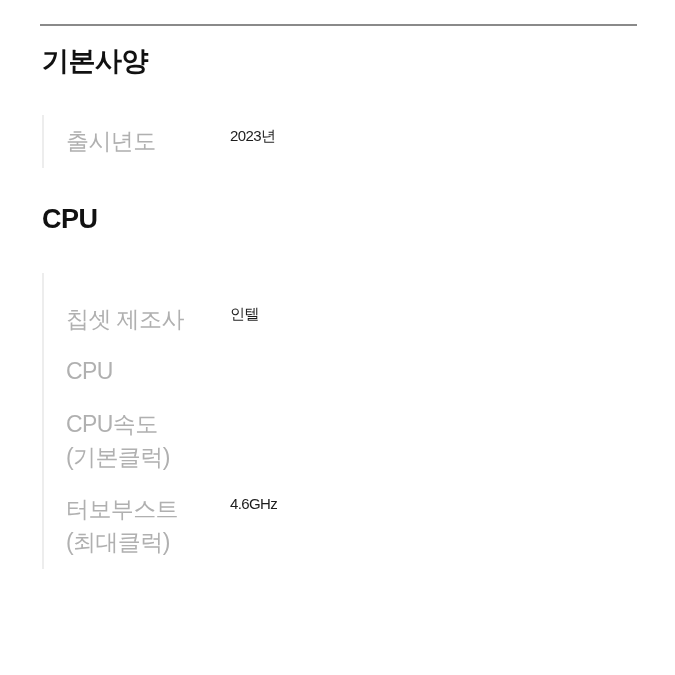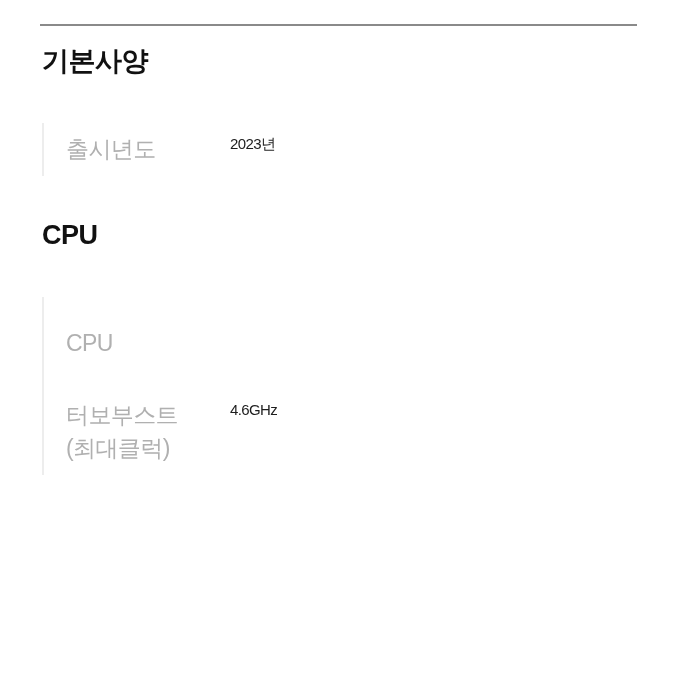--- a/index.html
+++ b/index.html
@@ -52,21 +52,21 @@
     letter-spacing: -0.5px;
     line-height: 1.0;
   }
 
   .section-gap-basic { height: 32px; }
   .section-gap-cpu   { height: 32px; }
 
   
   .spec-list {
     position: relative;
-    margin: 16px;
+    margin: 8px;
     padding: 0;
     border-left: 2px solid #ededed;
     margin-left: 42px;
   }
 
   .spec-row {
     display: flex;
     align-items: flex-start;
     padding: 10px 0 10px 0;
   }
@@ -123,26 +123,31 @@
     <div class="section">
       <h2 class="section-title">CPU</h2>
 
       <div class="section-gap-cpu"></div>
 
       <div class="spec-list">
 
         <div class="spec-row">
         </div>
 
+        <div class="spec-row">
+          <div class="spec-label">칩셋 제조사</div>
+          <div class="spec-value">인텔</div>
+        </div>
 
         <div class="spec-row">
           <div class="spec-label">CPU</div>
         </div>
 
         <div class="spec-row">
+          <div class="spec-label">CPU속도(기본클럭)</div>
         </div>
 
         <div class="spec-row">
           <div class="spec-label">터보부스트(최대클럭)</div>
           <div class="spec-value">4.6GHz</div>
         </div>
 
       </div>
     </div>
 

